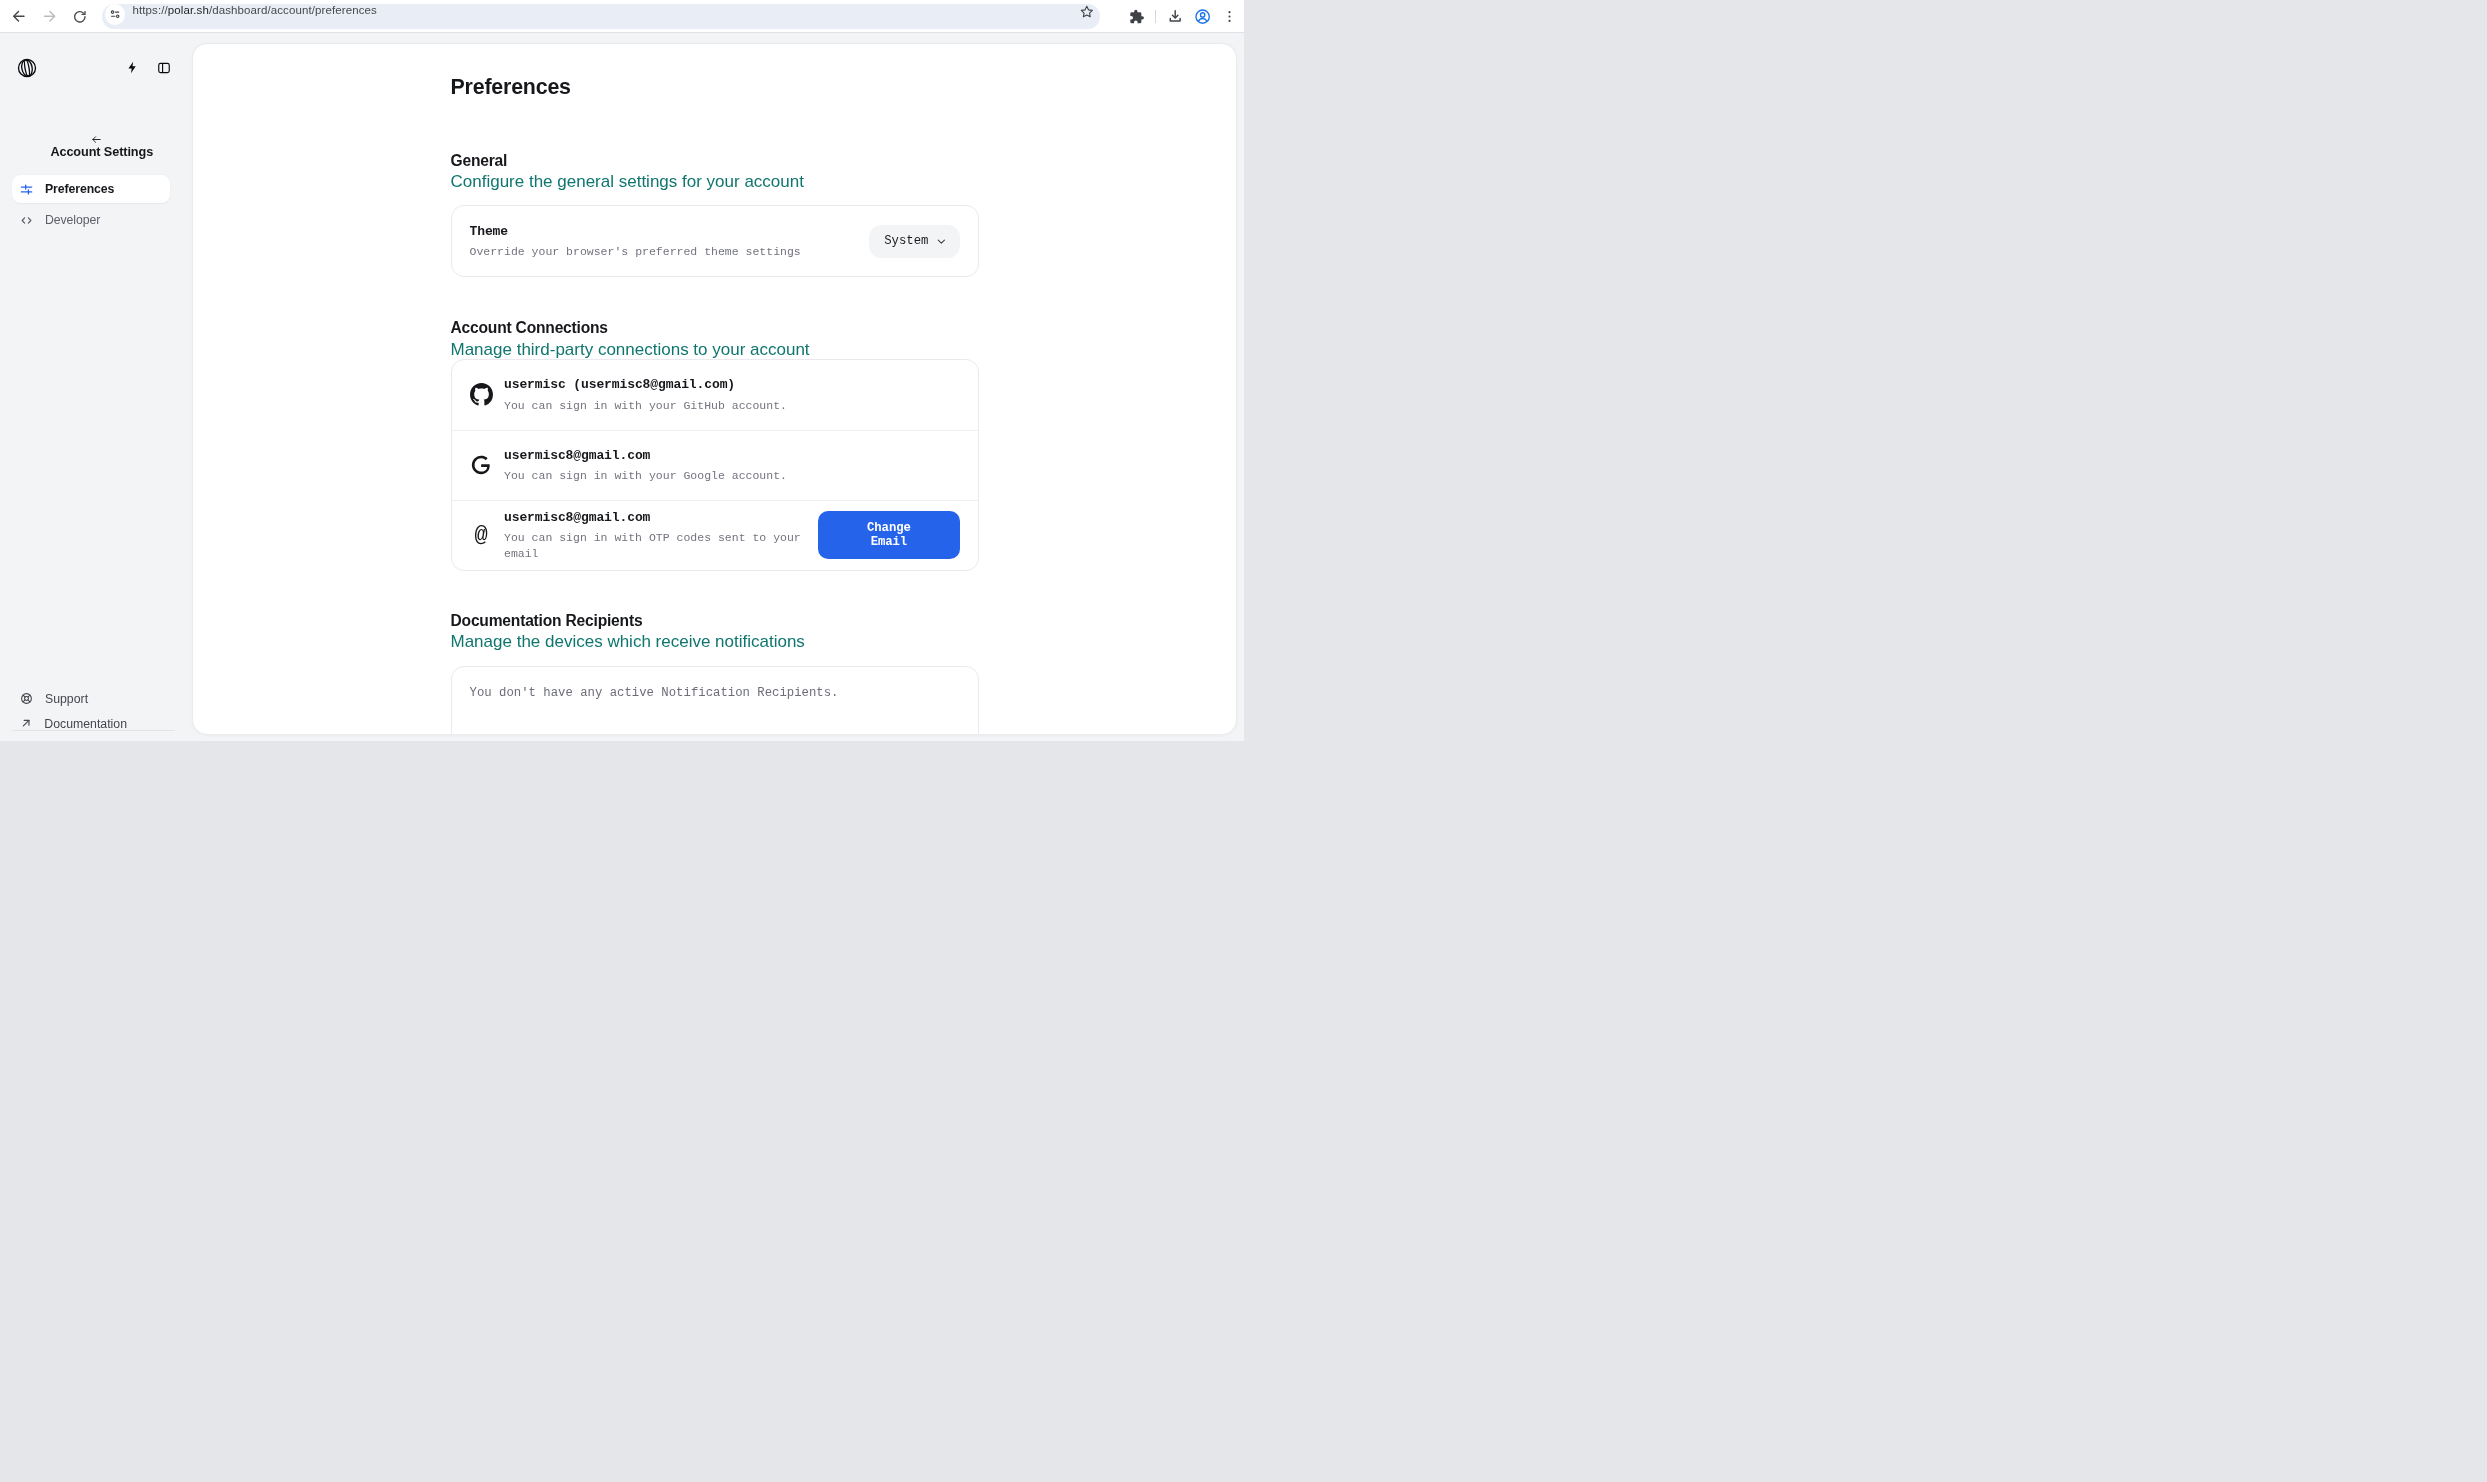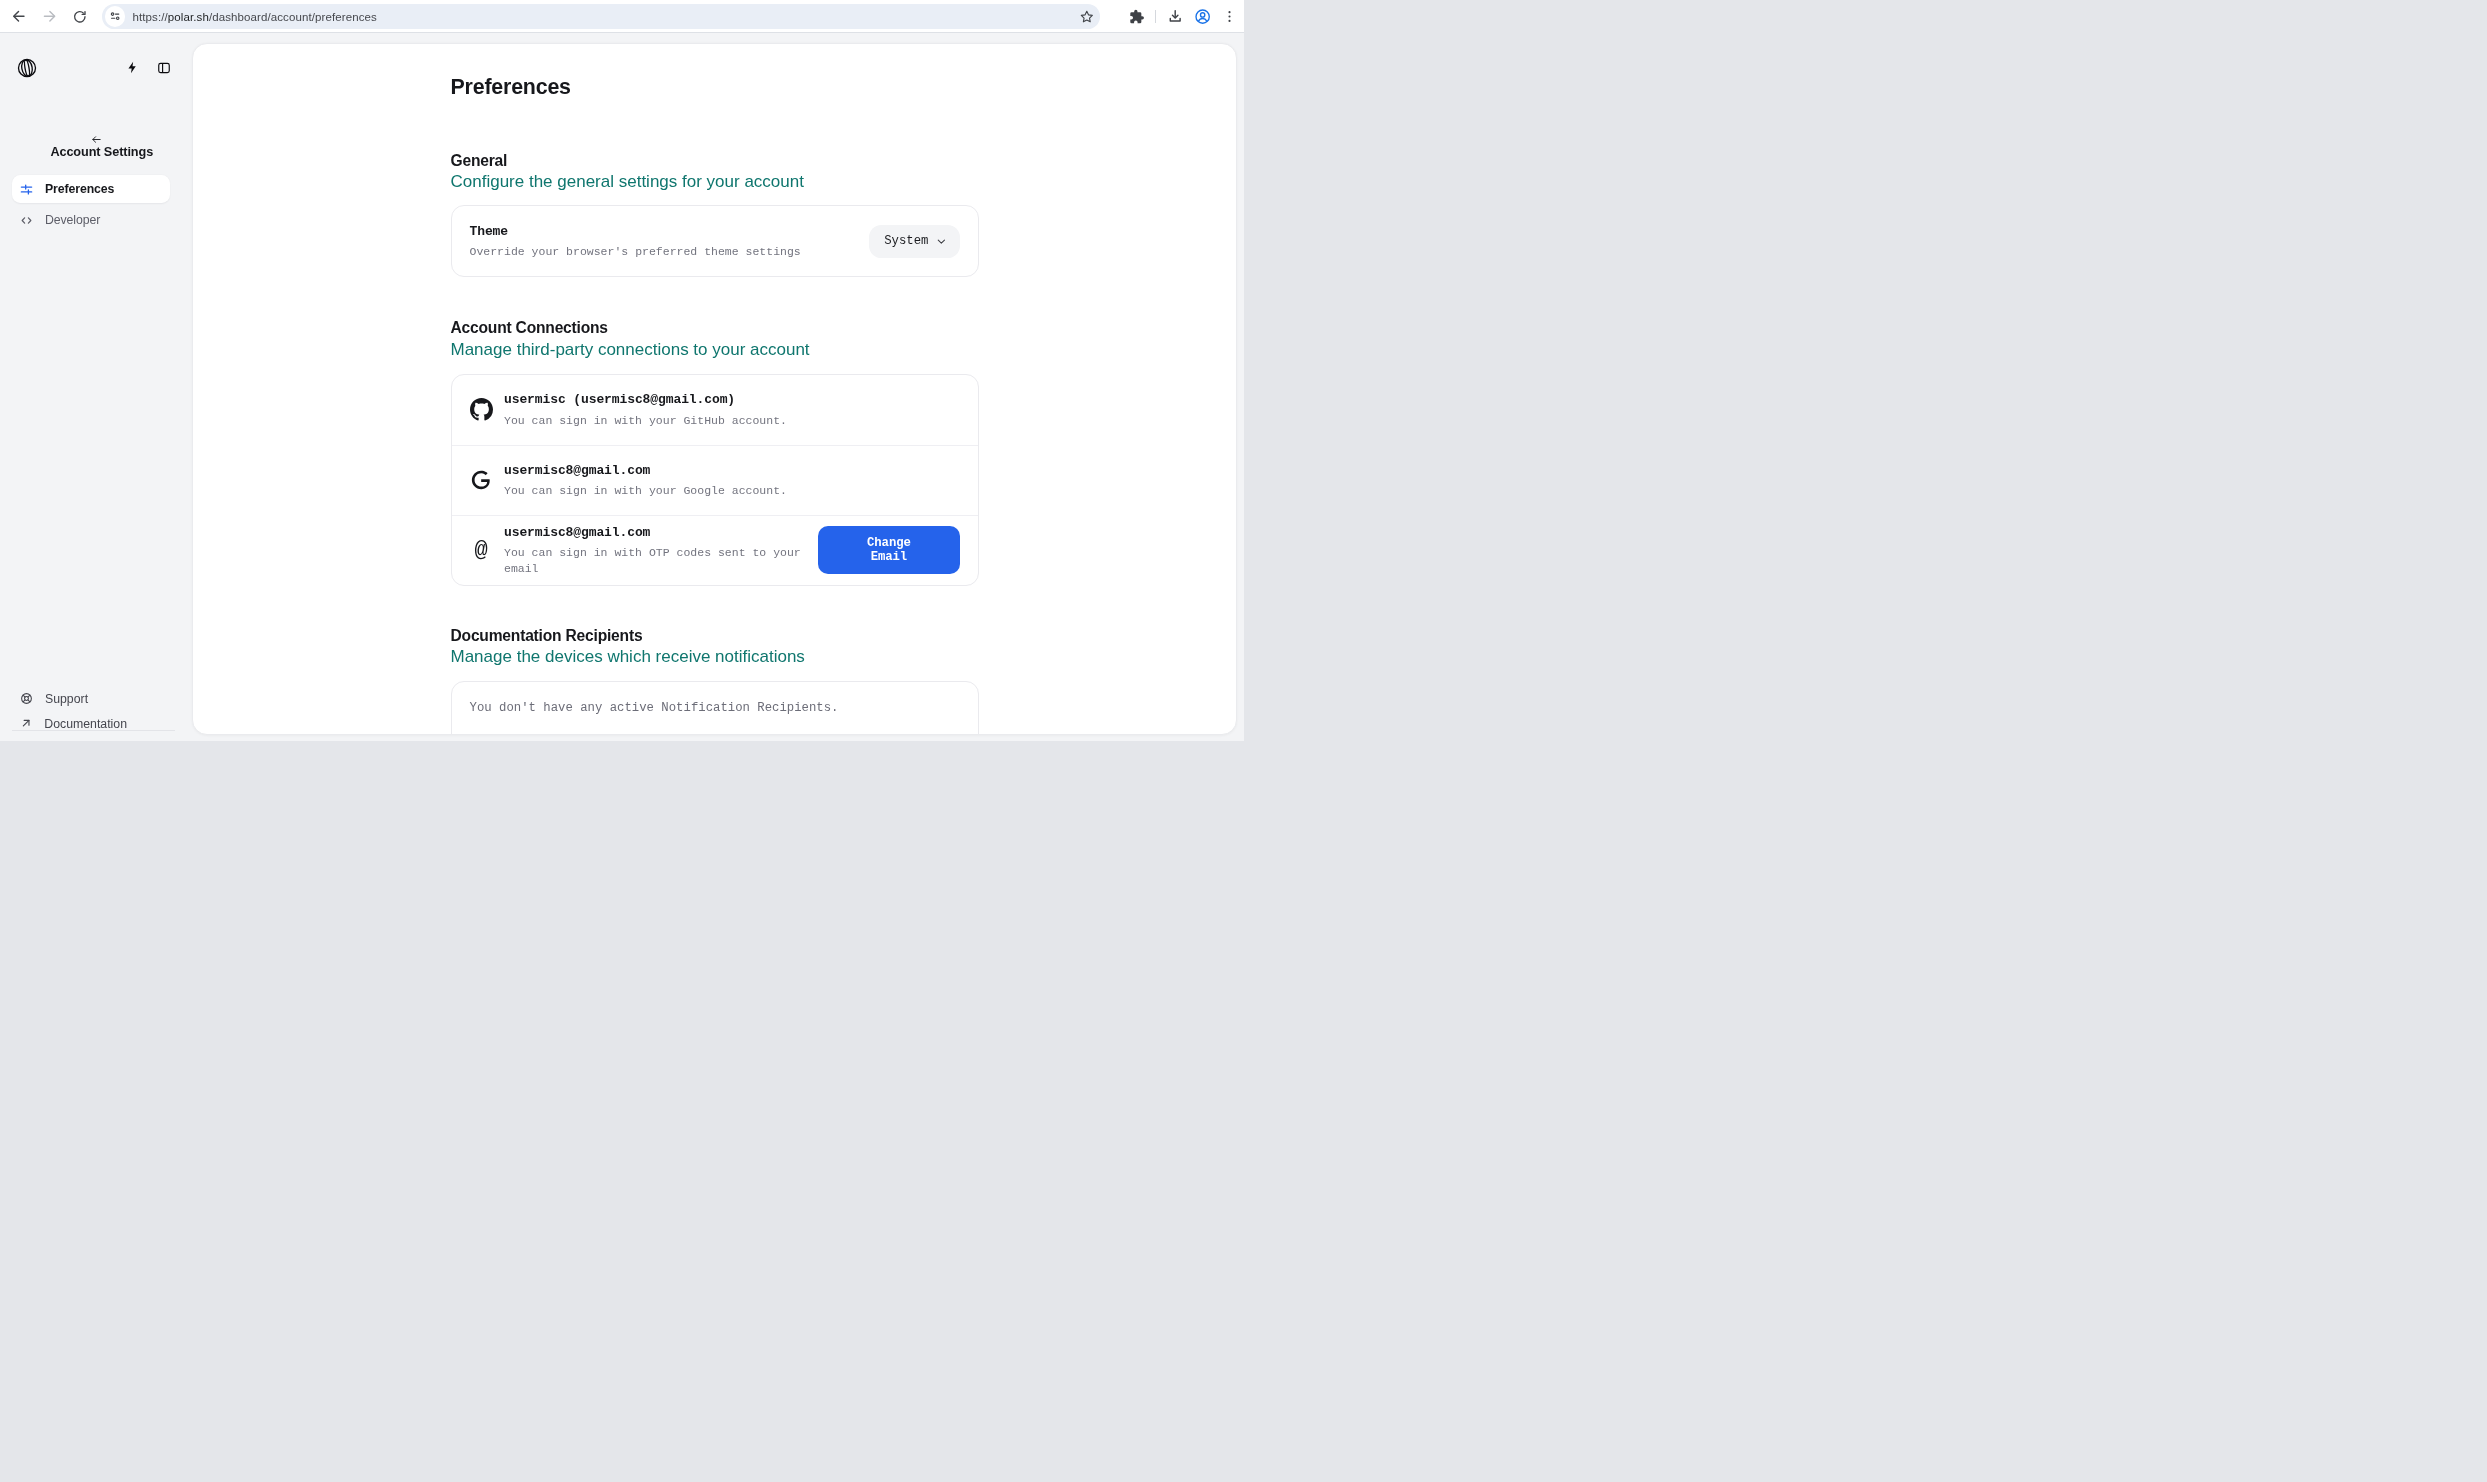--- a/index.html
+++ b/index.html
@@ -6,21 +6,21 @@
   html,body { background:#E4E6EA; }
   body { font-family:"Liberation Sans", sans-serif; -webkit-font-smoothing:antialiased; }
   #screen { position:relative; width:1244px; height:741px; background:#F3F4F6; overflow:hidden; }
 
   
   .chrome { position:absolute; left:0; top:0; width:1244px; height:33px; background:#FFFFFF;
             border-bottom:0.8px solid #DEE1E6; z-index:5; }
   .nav-btn { position:absolute; top:2.5px; width:28px; height:28px; border-radius:50%;
              display:flex; align-items:center; justify-content:center; }
   .omnibox { position:absolute; left:102px; top:4.1px; width:998px; height:25px; background:#E9EEF6;
-             border-radius:12.3px; display:flex; align-items:center; padding:0 5px 0 2.5px; }
+             border-radius:12.3px; display:flex; align-items:flex-start; padding:0 5px 0 2.5px; }
   .site-chip { width:20.6px; height:20.6px; border-radius:50%; background:#FFFFFF; display:flex;
                align-items:center; justify-content:center; flex:0 0 auto; }
   .url { margin-left:7.4px; font-size:11.5px; color:#46484D; letter-spacing:0.1px; white-space:nowrap; }
   .url .domain { color:#1E2022; }
   .chrome-right { position:absolute; right:7.4px; top:0; height:33px; display:flex; align-items:center; gap:10.7px; }
   .chrome-sep { width:0.8px; height:13px; background:#D5D8DD; }
   .star-slot { margin-left:auto; display:flex; align-items:center; }
 
   
   .sidebar { position:absolute; left:0; top:33px; width:192px; bottom:0; background:#F3F4F6; }
@@ -55,21 +55,21 @@
   .sec-desc { margin-top:2px; font-size:17px; line-height:18px; color:#0f766e; }
   .panel { margin-top:14px; background:#FFFFFF; border:0.8px solid #EAEAEE; border-radius:13px;font-family:Liberation Mono, monospace; }
 
   .theme-row { height:72px; display:flex; align-items:center; padding:0 18px; }
   .row-title { font-size:13px; line-height:17.3px; font-weight:700; color:#17181C; letter-spacing:-0.1px; }
   .row-sub { margin-top:4.1px; font-size:11.5px; line-height:15.6px; color:#73747F; }
   .select-btn { margin-left:auto; height:33px; padding:0 13px 0 15px; border:none; border-radius:12.3px;
                 background:#F3F4F6; display:flex; align-items:center; gap:7.4px; cursor:pointer;
                 font-family:inherit; font-size:12.3px; font-weight:400; color:#1A1B1F; }
 
-  .conn-panel { margin-top:15px; }
+  .conn-panel { margin-top:0; }
   .conn-row { height:70px; display:flex; align-items:center; padding:0 18px; }
   .conn-row + .conn-row { border-top:0.8px solid #EFEFF3;align-items:center; }
   .conn-icon { width:23px; height:23px; flex:0 0 auto; display:flex; align-items:center; justify-content:center; }
   .conn-text { margin-left:11.5px; }
   .at-glyph { font-size:22px; font-weight:400; color:#17181C; line-height:23px; }
   .primary-btn { margin-left:auto; height:48px; padding:0 30px; border:none; border-radius:10px;
                  background:#2563EB; color:#FFFFFF; font-family:inherit; font-size:12.3px; font-weight:700;
                  letter-spacing:-0.1px; cursor:pointer; }
 
   .recip-panel { margin-top:15px; height:107px; padding:18px; }

